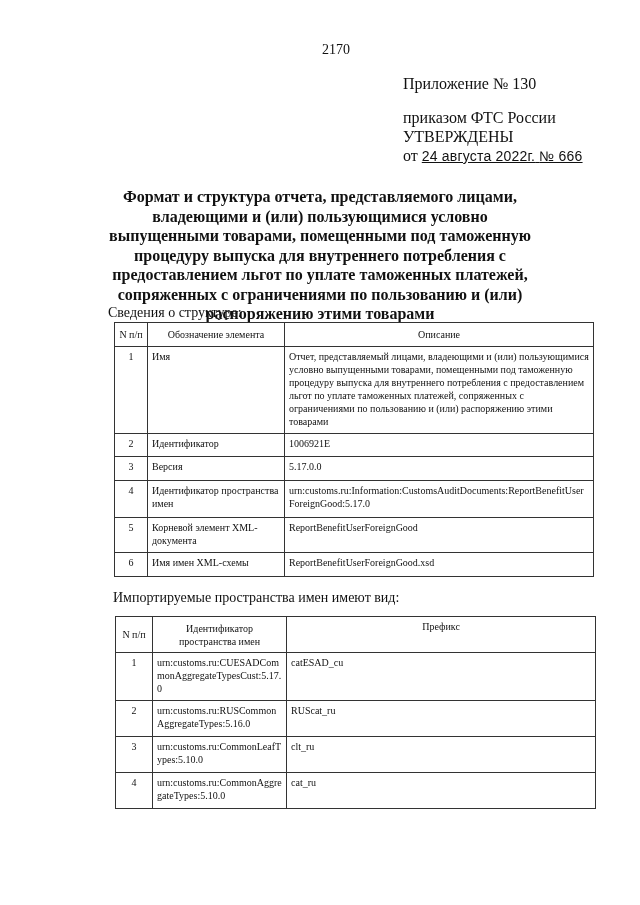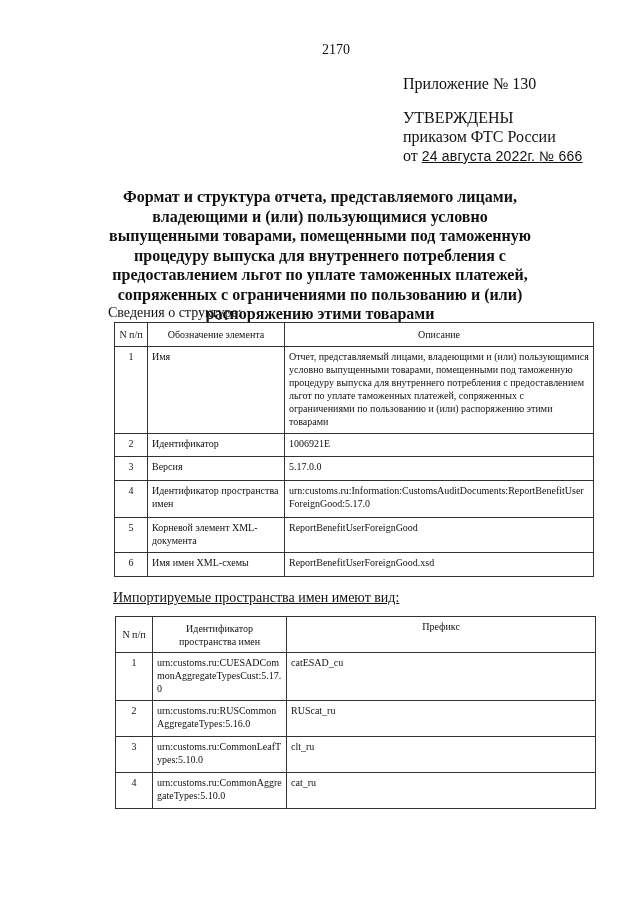--- a/index.html
+++ b/index.html
@@ -6,37 +6,37 @@
   body { width: 640px; height: 905px; position: relative; overflow: hidden;
          font-family: "Liberation Serif", "DejaVu Serif", serif; color: #111; }
   .abs { position: absolute; }
   .page-num { left: 322px; top: 42px; font-size: 14px; }
   .appendix { left: 403px; top: 75px; font-size: 16px; }
   .approved { left: 403px; top: 108px; font-size: 16px; line-height: 19px; }
   .approved .line { display: block; }
   .approved .ul { text-decoration: underline; font-family: Liberation Sans, sans-serif; font-size: 14px; letter-spacing: 0.2px; }
   .title { left: 100px; top: 187px; width: 440px; text-align: center; font-weight: bold; font-size: 16px; line-height: 19.5px; }
   .subtitle { left: 108px; top: 280px; font-size: 14px; margin-top: 25px; }
-  .subtitle2 { left: 113px; top: 590px; font-size: 14px; text-decoration: underline; }
+  .subtitle2 { left: 113px; top: 590px; font-size: 14px; }
   table { position: absolute; border-collapse: collapse; font-size: 10px; line-height: 13px; }
   td, th { border: 1px solid #333; vertical-align: top; padding: 3px 4px; font-weight: normal; }
   th { vertical-align: middle; text-align: center; }
   td.num { text-align: center; }
   #tbl1 { left: 114px; top: 322px; width: 480px; }
   #tbl2 { left: 115px; top: 616px; width: 481px; }
 </style>
 </head>
 <body>
 
 <div class="abs page-num">2170</div>
 <div class="abs appendix">Приложение № 130</div>
 
 <div class="abs approved">
+  <span class="line">приказом ФТС России</span>
   <span class="line">УТВЕРЖДЕНЫ</span>
-  <span class="line">приказом ФТС России</span>
   <span class="line">
     <span>от</span>
     <span class="ul">24 августа 2022г.</span><span class="ul"> </span><span class="ul">№ 666</span>
   </span>
 </div>
 
 <div class="abs title">Формат и структура отчета, представляемого лицами, владеющими и (или) пользующимися условно выпущенными товарами, помещенными под таможенную процедуру выпуска для внутреннего потребления с предоставлением льгот по уплате таможенных платежей, сопряженных с ограничениями по пользованию и (или) распоряжению этими товарами</div>
 
 <div class="abs subtitle">Сведения о структуре:</div>
 

